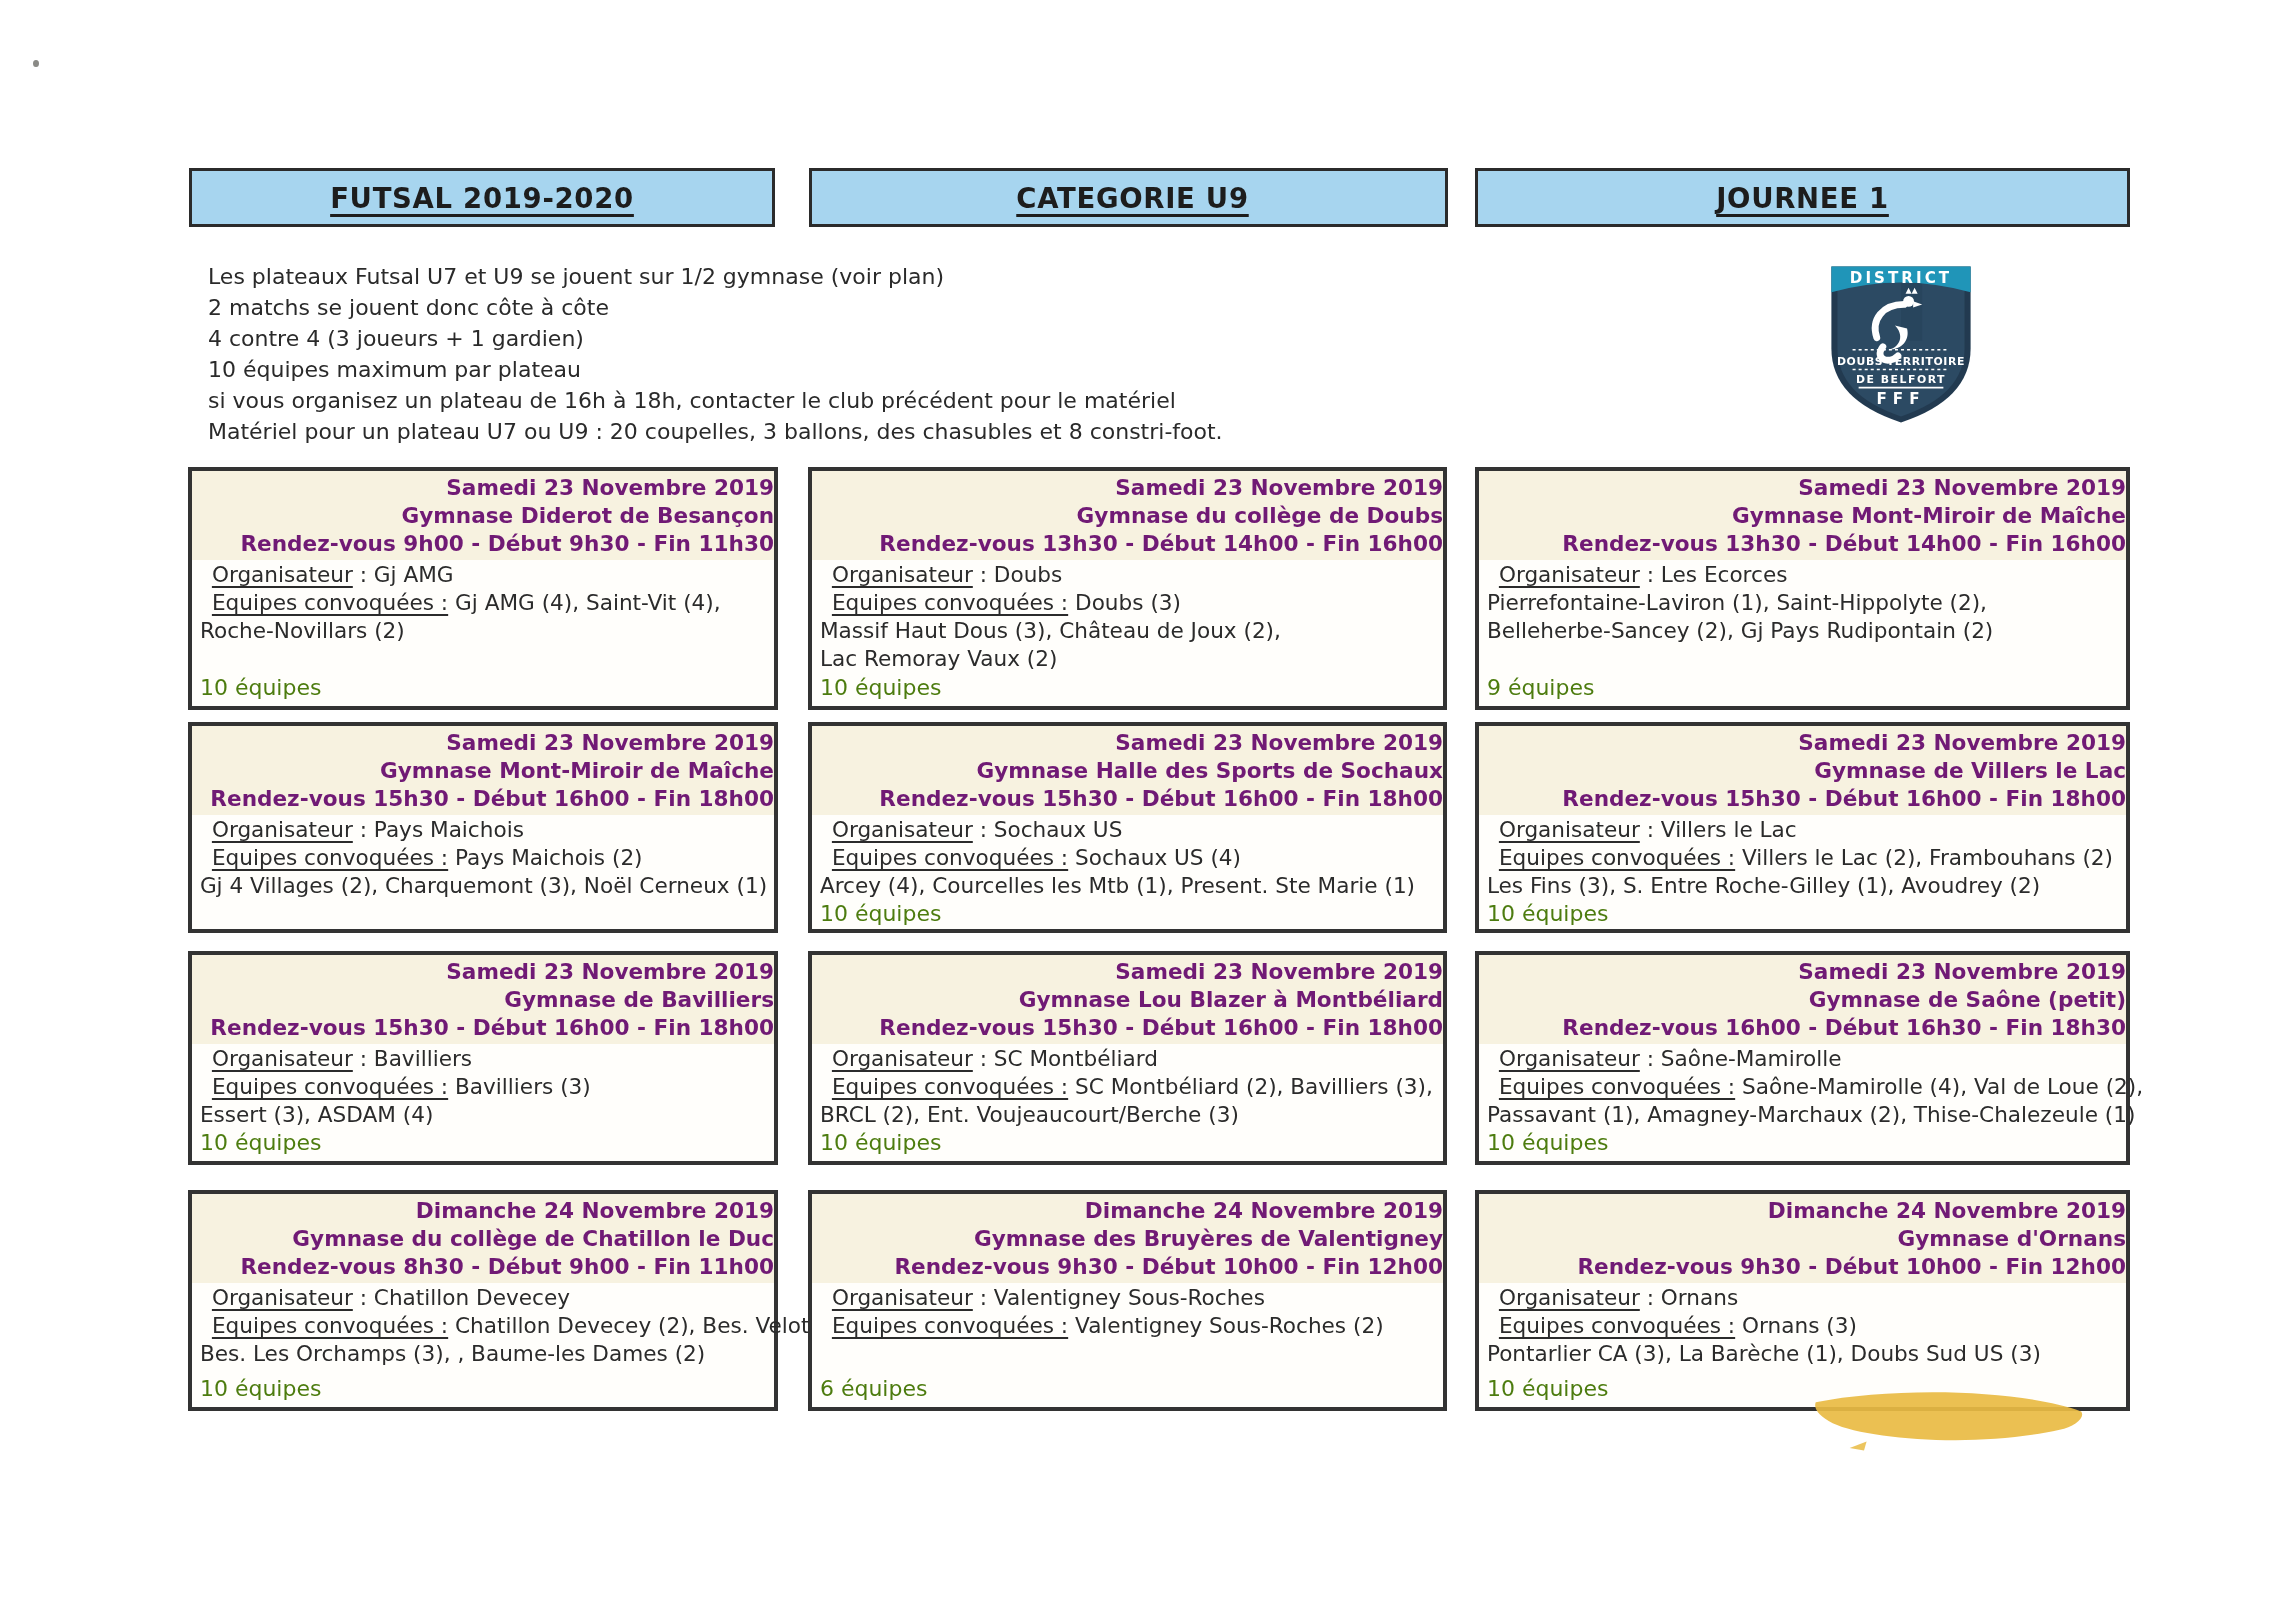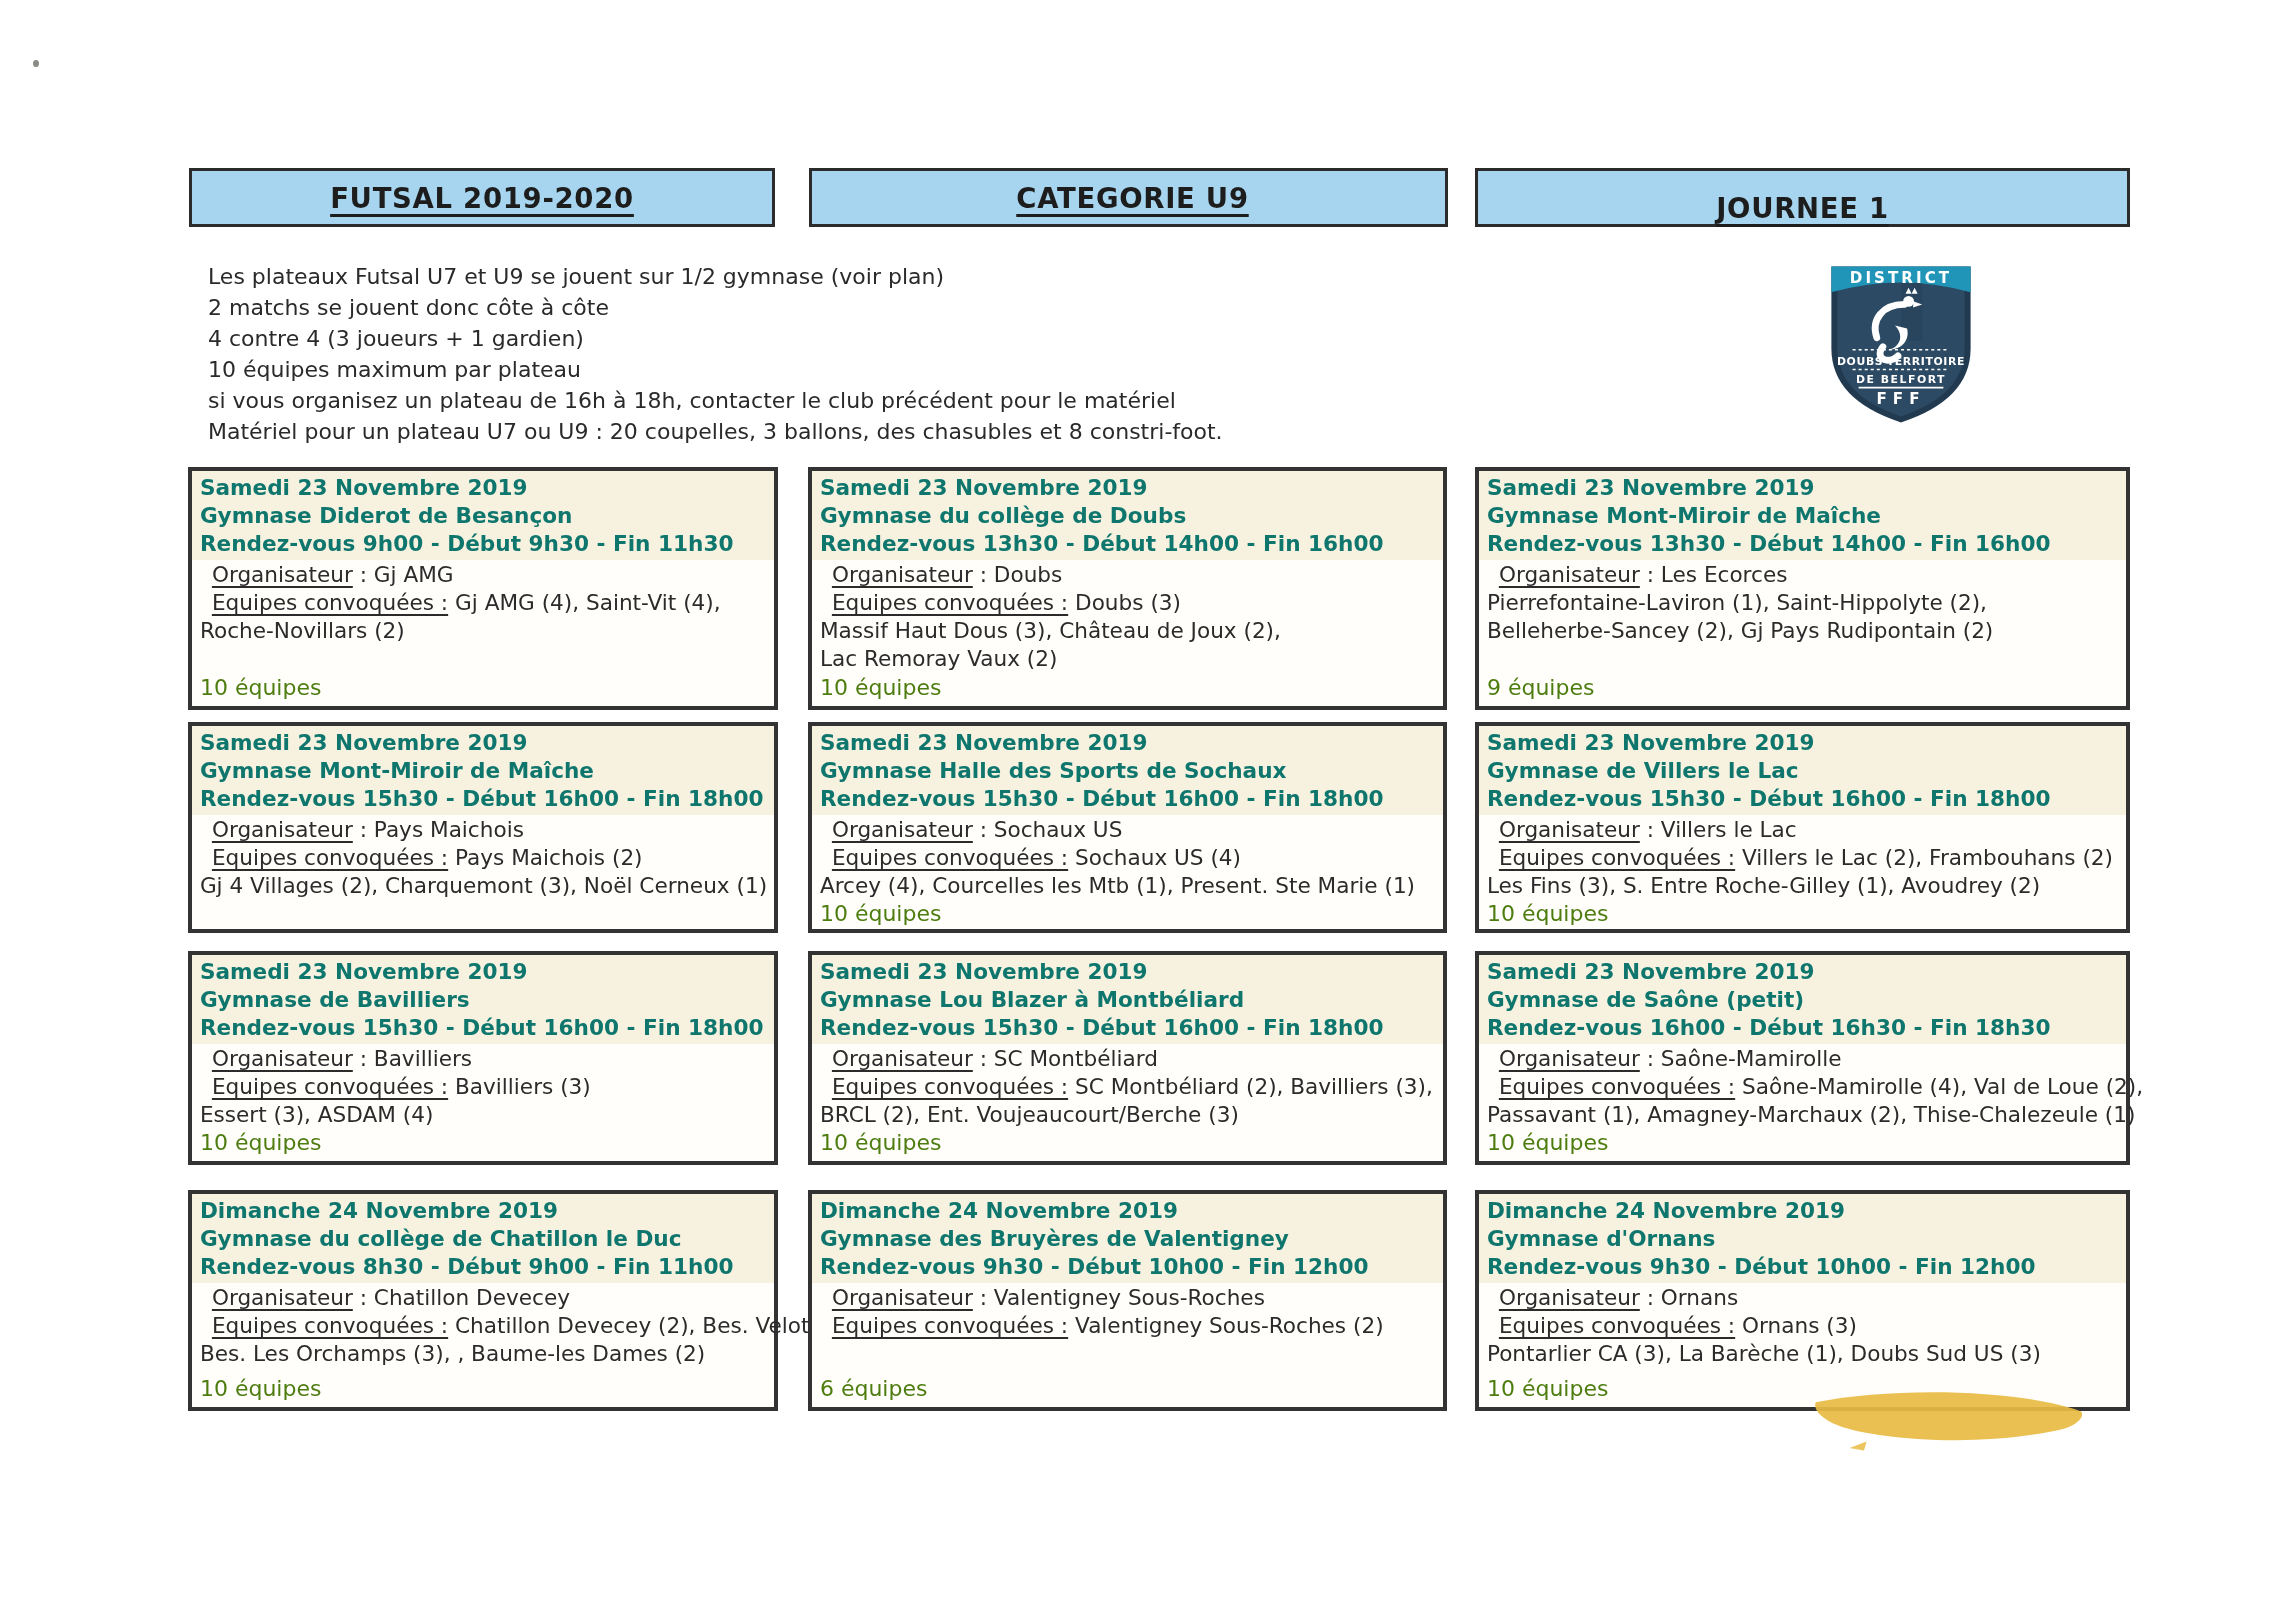--- a/index.html
+++ b/index.html
@@ -23,38 +23,38 @@
   
   .logo{position:absolute;left:1825px;top:259px;width:152px;height:171px;}
   
   .card{
     position:absolute;border:4.6px solid #333333;box-sizing:border-box;
     background:#fffefb;display:flex;flex-direction:column;
   }
   .card-top{background:#f7f2e0;padding:2.6px 0 2.6px 7.9px;}
   .card-body{flex:1;display:flex;flex-direction:column;padding:1.3px 0 3.9px 7.9px;}
   .l{font-size:21.6px;line-height:28px;white-space:nowrap;}
-  .b{font-weight:700;color:#0f766e;}
+  .b{font-weight:700;color:#701a75;text-align:right;}
   .ul{text-decoration:underline;text-decoration-thickness:1.6px;text-underline-offset:3.9px;margin-left:12px;}
   .opt:empty{display:none;}
   .count{font-size:22px;line-height:28px;font-weight:400;color:#4d7c0f;margin-top:auto;white-space:nowrap;}
   
   .speck{position:absolute;background:#8a8a86;border-radius:50%;}
   .mark{position:absolute;}
 </style>
 </head>
 <body>
 
 <div class="title-box" style="left:189px;width:586px;">
   <span class="t">FUTSAL 2019-2020</span>
 </div>
 <div class="title-box" style="left:809px;width:639px;padding-left:8px;">
   <span class="t">CATEGORIE U9</span>
 </div>
-<div class="title-box" style="left:1475px;width:655px;align-items:flex-end;">
+<div class="title-box" style="left:1475px;width:655px;">
   <span class="t">JOURNEE 1</span>
 </div>
 
 <div class="speck" style="left:33px;top:60px;width:5.9px;height:7.2px;"></div>
 
 <div class="intro">
   <div>Les plateaux Futsal U7 et U9 se jouent sur 1/2 gymnase (voir plan)</div>
   <div>2 matchs se jouent donc côte à côte</div>
   <div>4 contre 4 (3 joueurs + 1 gardien)</div>
   <div>10 équipes maximum par plateau</div>

